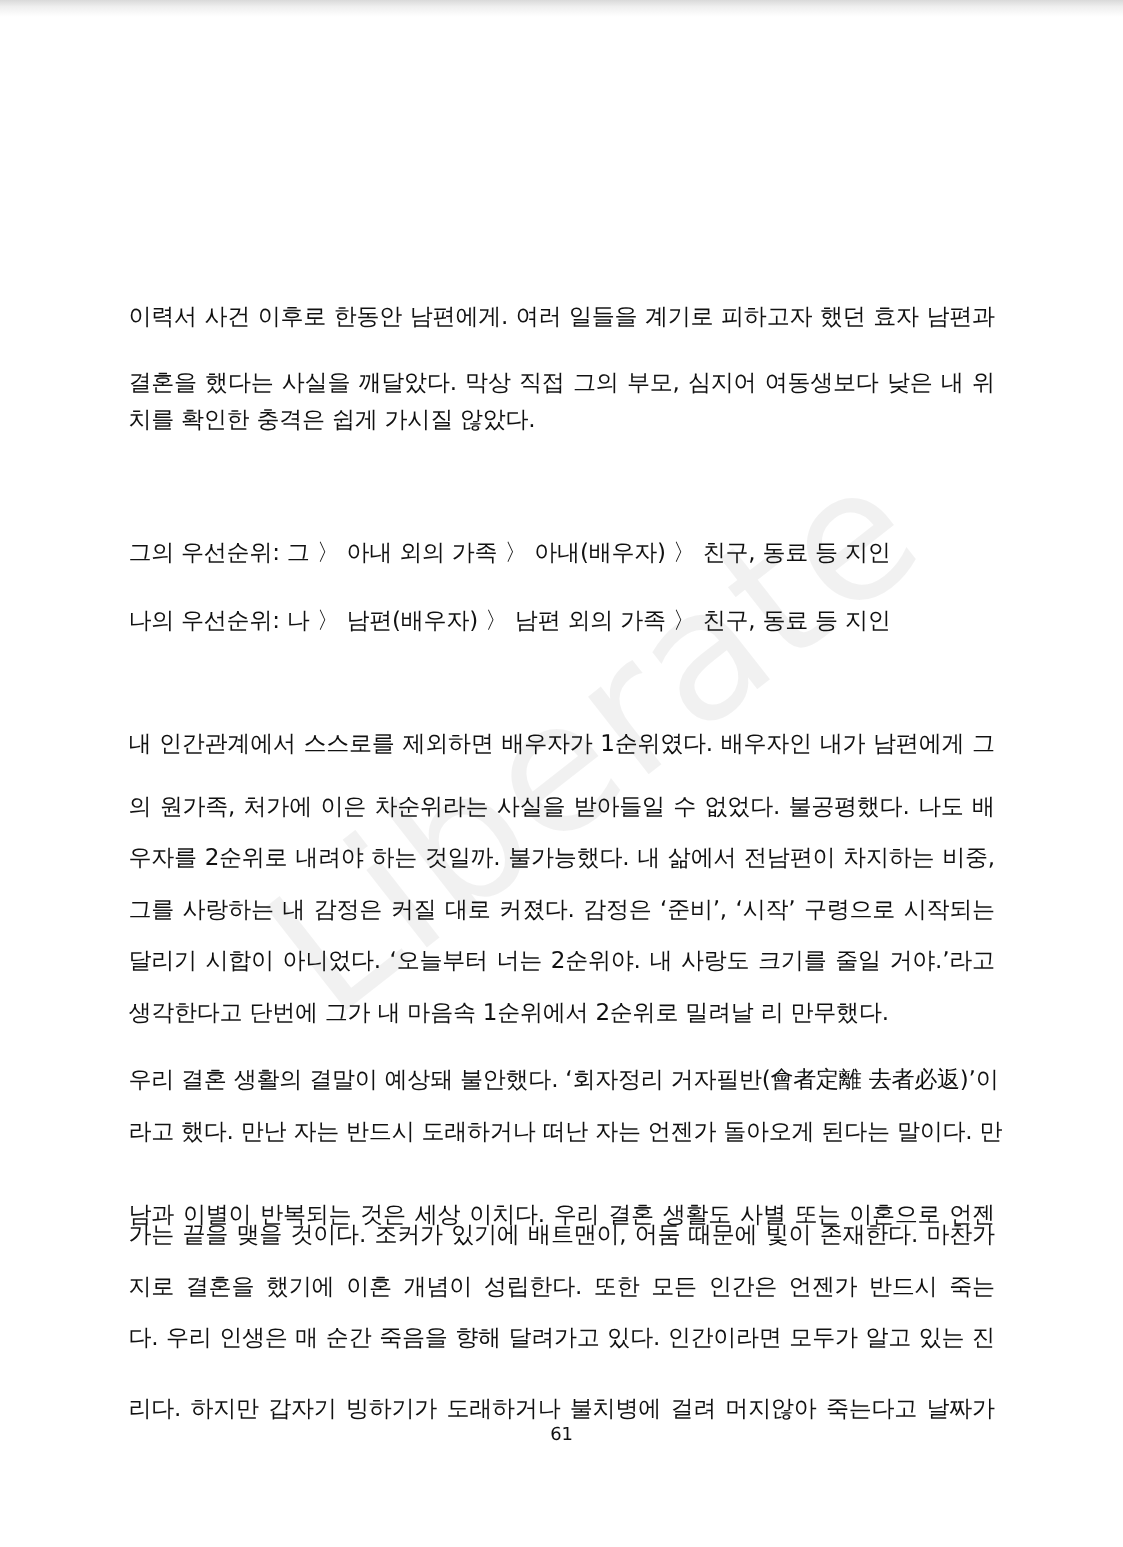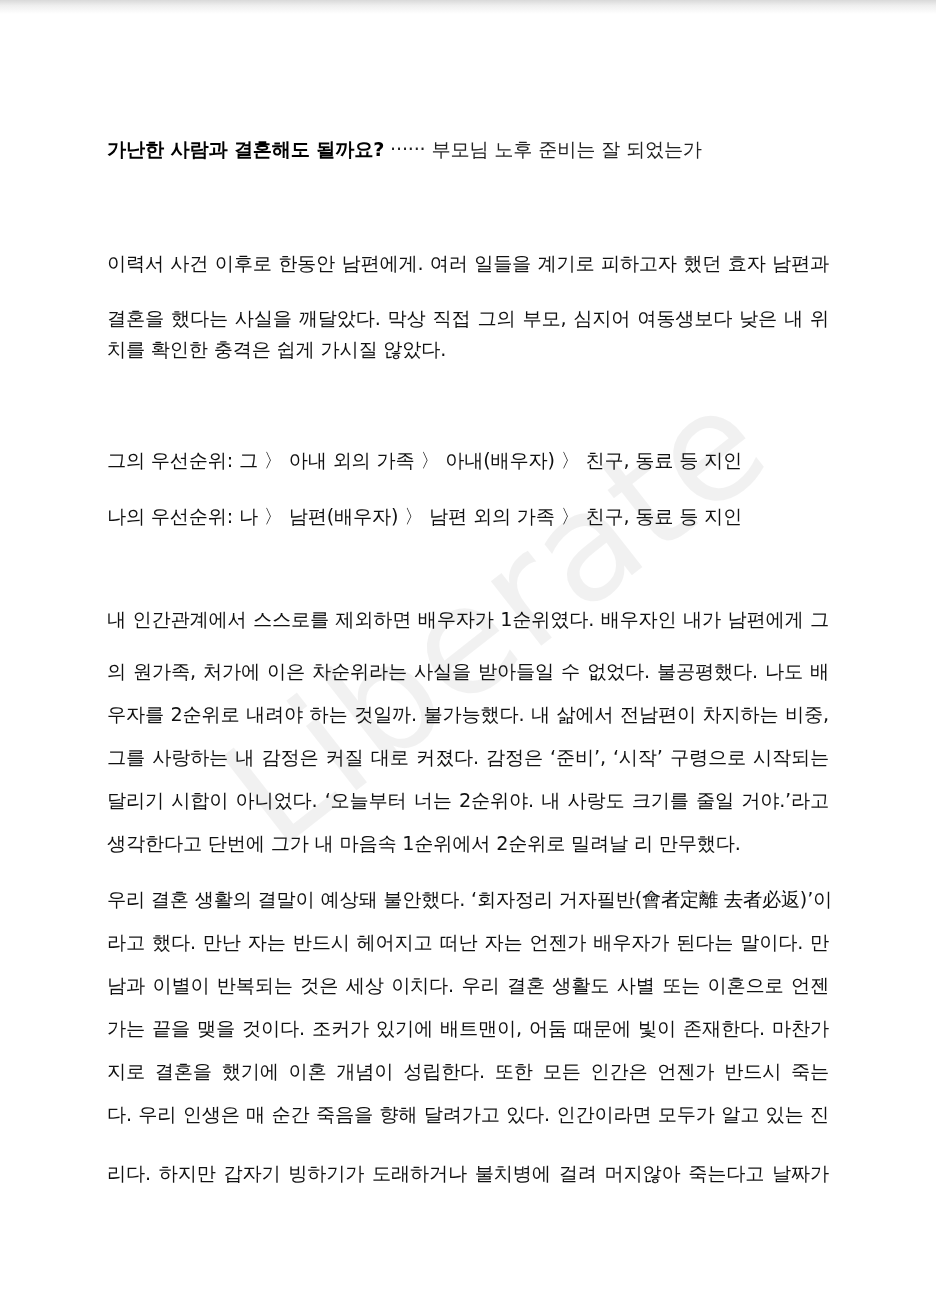--- a/index.html
+++ b/index.html
@@ -76,23 +76,20 @@
   </style>
 </head>
 <body>
 
 <div class="top-shadow"></div>
 
 <div class="page">
 
   <div class="watermark">Liberate</div>
 
-  <div class="line heading" style="top:138px;">
-    <span class="bold">가난한 사람과 결혼해도 될까요?</span><span class="sub"> ······ </span><span class="sub">부모님 노후 준비는 잘 되었는가</span>
-  </div>
 
   <div>
     <div class="line justify" style="top:252px;">이력서 사건 이후로 한동안 남편에게. 여러 일들을 계기로 피하고자 했던 효자 남편과</div>
     <div class="line justify" style="top:307px;">결혼을 했다는 사실을 깨달았다. 막상 직접 그의 부모, 심지어 여동생보다 낮은 내 위</div>
     <div class="line" style="top:338px;">치를 확인한 충격은 쉽게 가시질 않았다.</div>
   </div>
 
   <div>
     <div class="line" style="top:449px;">그의 우선순위: 그 〉 아내 외의 가족 〉 아내(배우자) 〉 친구, 동료 등 지인</div>
     <div class="line" style="top:505px;">나의 우선순위: 나 〉 남편(배우자) 〉 남편 외의 가족 〉 친구, 동료 등 지인</div>
@@ -102,21 +99,22 @@
     <div class="line justify" style="top:608px;">내 인간관계에서 스스로를 제외하면 배우자가 1순위였다. 배우자인 내가 남편에게 그</div>
     <div class="line justify" style="top:660px;">의 원가족, 처가에 이은 차순위라는 사실을 받아들일 수 없었다. 불공평했다. 나도 배</div>
     <div class="line justify" style="top:703px;">우자를 2순위로 내려야 하는 것일까. 불가능했다. 내 삶에서 전남편이 차지하는 비중,</div>
     <div class="line justify" style="top:746px;">그를 사랑하는 내 감정은 커질 대로 커졌다. 감정은 ‘준비’, ‘시작’ 구령으로 시작되는</div>
     <div class="line justify" style="top:789px;">달리기 시합이 아니었다. ‘오늘부터 너는 2순위야. 내 사랑도 크기를 줄일 거야.’라고</div>
     <div class="line" style="top:832px;">생각한다고 단번에 그가 내 마음속 1순위에서 2순위로 밀려날 리 만무했다.</div>
   </div>
 
   <div>
     <div class="line justify" style="top:888px;">우리 결혼 생활의 결말이 예상돼 불안했다. ‘회자정리 거자필반(會者定離 去者必返)’이</div>
-    <div class="line justify" style="top:931px;">라고 했다. 만난 자는 반드시 헤어지고 떠난 자는 언젠가 배우자가 된다는 말이다. 만</div>
-    <div class="line justify" style="top:974px;">남과 이별이 반복되는 것은 세상 이치다. 우리 결혼 생활도 사별 또는 이혼으로 언젠</div>
+    <div class="line justify" style="top:931px;">라고 했다. 만난 자는 반드시 도래하거나 떠난 자는 언젠가 돌아오게 된다는 말이다. 만</div>
+    <div class="line justify" style="top:1000px;">남과 이별이 반복되는 것은 세상 이치다. 우리 결혼 생활도 사별 또는 이혼으로 언젠</div>
     <div class="line justify" style="top:1017px;">가는 끝을 맺을 것이다. 조커가 있기에 배트맨이, 어둠 때문에 빛이 존재한다. 마찬가</div>
     <div class="line justify" style="top:1060px;">지로 결혼을 했기에 이혼 개념이 성립한다. 또한 모든 인간은 언젠가 반드시 죽는</div>
     <div class="line justify" style="top:1103px;">다. 우리 인생은 매 순간 죽음을 향해 달려가고 있다. 인간이라면 모두가 알고 있는 진</div>
     <div class="line justify" style="top:1146px;margin-top:16px;">리다. 하지만 갑자기 빙하기가 도래하거나 불치병에 걸려 머지않아 죽는다고 날짜가</div>
   </div>
 
+  <div class="page-number">61</div>
 </div>
 
 </body></html>

